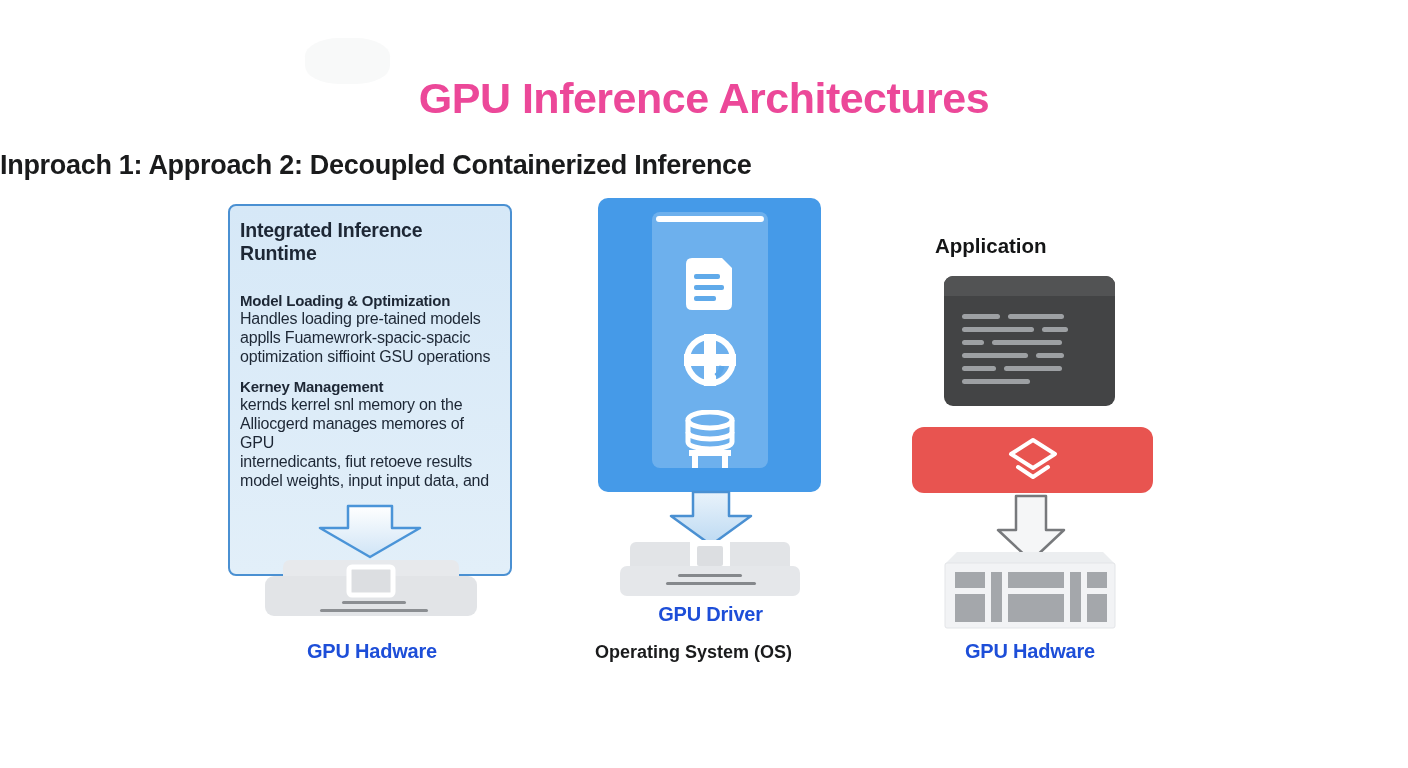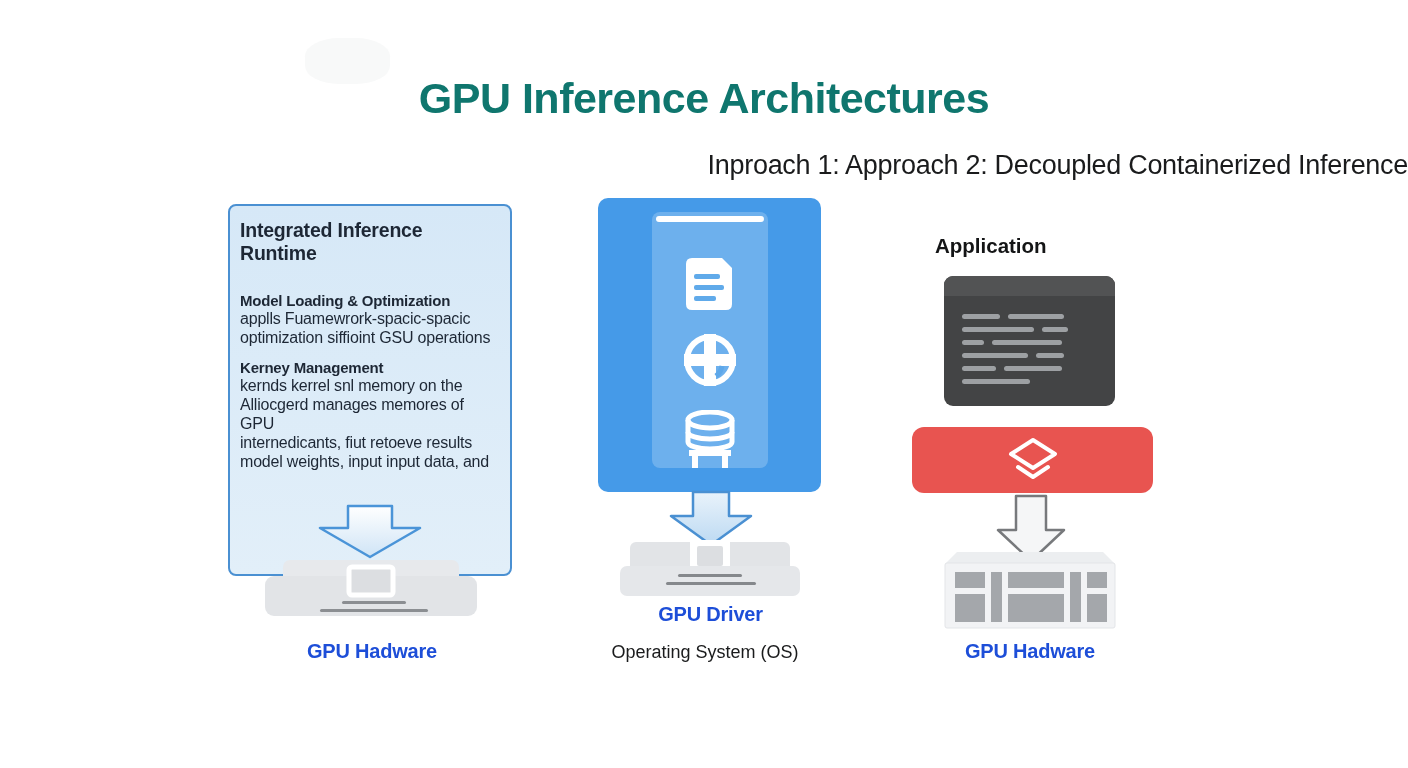--- a/index.html
+++ b/index.html
@@ -10,26 +10,26 @@
     position:relative;
     overflow:hidden;
     color:#111213;
   }
   .abs { position:absolute; }
 
   .page-title {
     top:74px; left:0; width:1408px;
     text-align:center;
     font-size:43px; font-weight:700; letter-spacing:-0.5px;
-    color:#0f766e;
+    color:#ec4899;
   }
   .page-subtitle {
     top:150px; left:0; width:1408px;
-    text-align:right;
-    font-size:27px; font-weight:400; letter-spacing:-0.3px;
+    text-align:left;
+    font-size:27px; font-weight:700; letter-spacing:-0.3px;
     color:#1a1b1c;
   }
   .watermark-blob {
     top:38px; left:305px; width:85px; height:46px;
     background:#f8f9f9; border-radius:40%;
   }
 
   
   .left-box {
     left:228px; top:204px; width:284px; height:372px;
@@ -50,21 +50,21 @@
     font-size:16px; line-height:19px; letter-spacing:-0.2px;
   }
   .left-box .sec-gap1 { margin-top:12px; }
 
   .hw-label {
     font-size:20px; font-weight:700; color:#1d4ed8;
     text-align:center; letter-spacing:-0.2px;
   }
   .label-left  { left:266px;  top:640px; width:212px; }
   .label-mid   { left:608px;  top:603px; width:205px; }
-  .label-os    { left:595px;  top:642px; width:220px; text-align:center; font-size:18px; font-weight:400; color:#1a1b1c; }
+  .label-os    { left:595px;  top:642px; width:220px; font-size:18px; font-weight:700; color:#1a1b1c; }
   .label-right { left:935px;  top:640px; width:190px; }
   .label-app   { left:935px;  top:234px; width:190px; text-align:left; font-size:20.5px; font-weight:700; color:#141516; }
 
   
   .container-box {
     left:598px; top:198px; width:223px; height:294px;
     background:#459ae8; border-radius:10px;
   }
   .inner-panel {
     position:absolute; left:54px; top:14px; width:116px; height:256px;
@@ -97,20 +97,21 @@
 <div class="abs watermark-blob"></div>
 
 <div class="abs page-title">GPU Inference Architectures</div>
 <div class="abs page-subtitle">Inproach 1: Approach 2: Decoupled Containerized Inference</div>
 
 <div class="abs left-box">
   <div class="box-title">Integrated Inference Runtime</div>
 
   <div>
     <div class="sec-heading">Model Loading &amp; Optimization</div>
+    <div class="sec-line">Handles loading pre-tained models</div>
     <div class="sec-line">applls Fuamewrork-spacic-spacic</div>
     <div class="sec-line">optimization siffioint GSU operations</div>
   </div>
 
   <div class="sec-gap1">
     <div class="sec-heading">Kerney Management</div>
     <div class="sec-line">kernds kerrel snl memory on the</div>
     <div class="sec-line">Alliocgerd manages memores of GPU</div>
     <div class="sec-line">internedicants, fiut retoeve results</div>
     <div class="sec-line">model weights, input input data, and</div>

